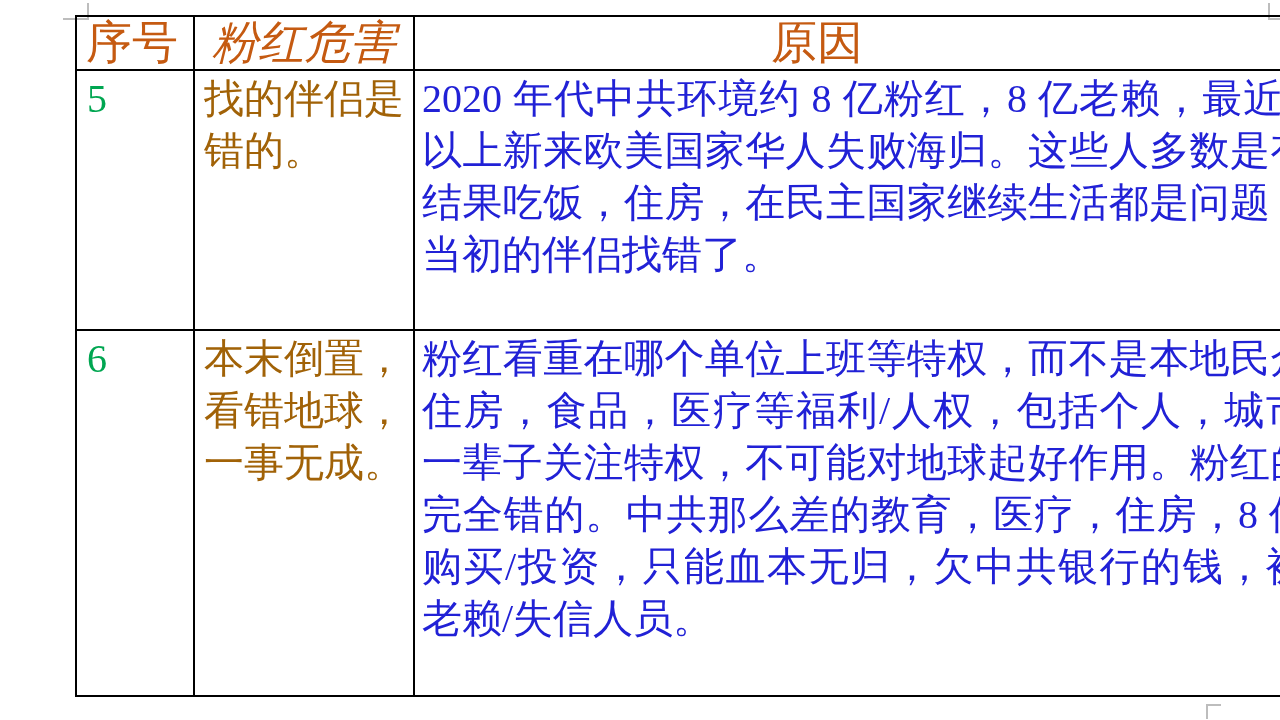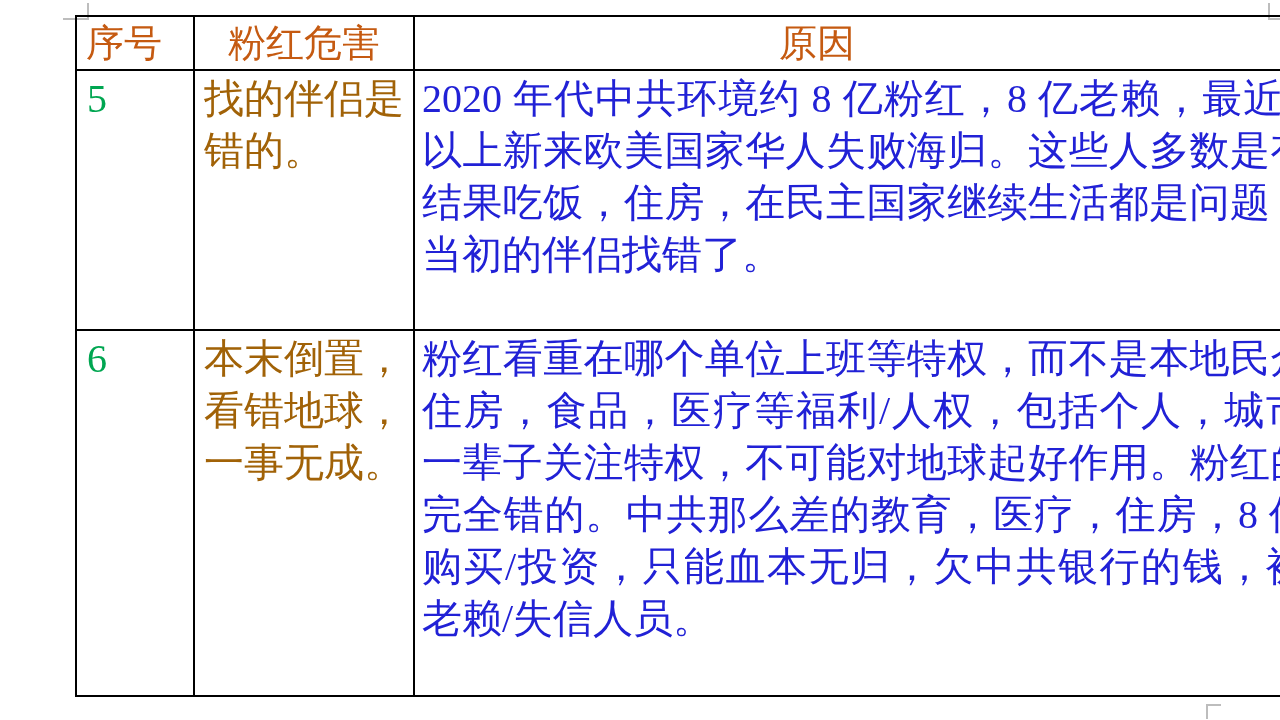--- a/index.html
+++ b/index.html
@@ -31,28 +31,28 @@
     top: 15px;
     width: 1128px;
     border-collapse: collapse;
     table-layout: fixed;
   }
   .doc-table td {
     border: 2px solid #000000;
     overflow: hidden;
   }
   .col-index  { width: 106px; }
-  .col-harm   { width: 216px; }
+  .col-harm   { width: 216px; font-style: italic; }
   .col-reason { width: 802px; }
 
   
   tr.header-row { height: 54px; }
   tr.header-row td {
     color: #c55a11;
-    font-size: 38px;
+    font-size: 46px;
     line-height: 44px;
     vertical-align: middle;
     white-space: nowrap;
     margin-left: 16px;
   }
   td.h-index  { text-align: left; padding-left: 9px; }
   td.h-harm   { text-align: center; }
   td.h-reason { text-align: center; padding-right: 260px; }
 
   

